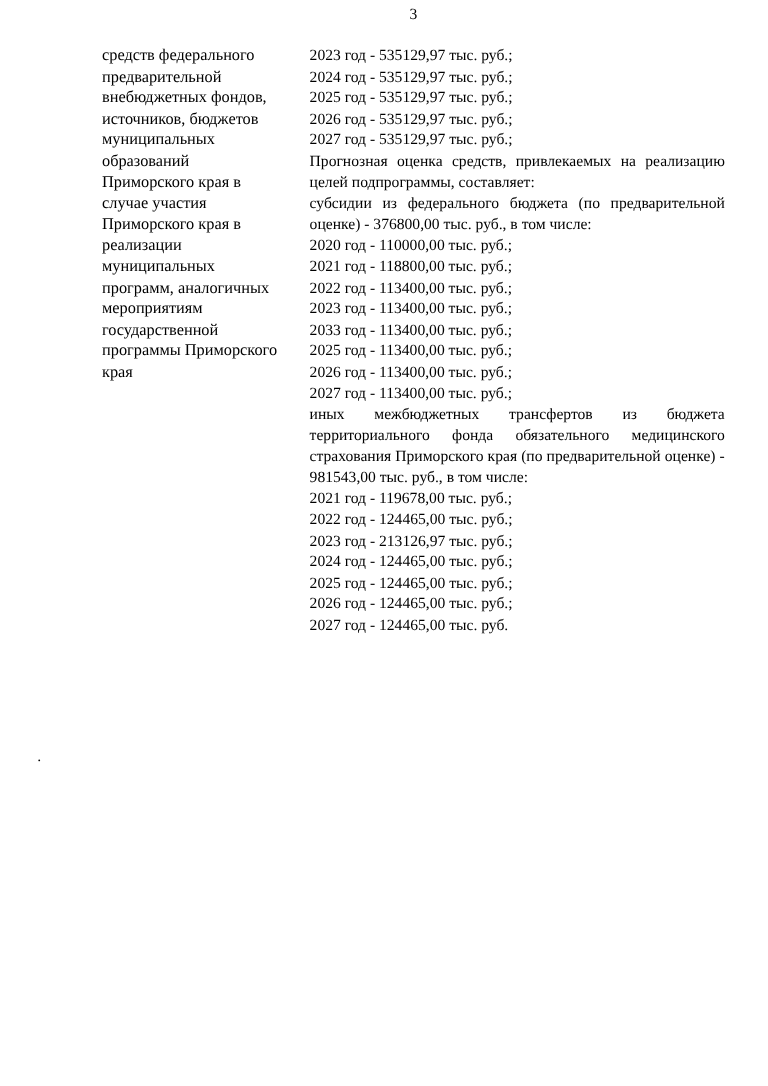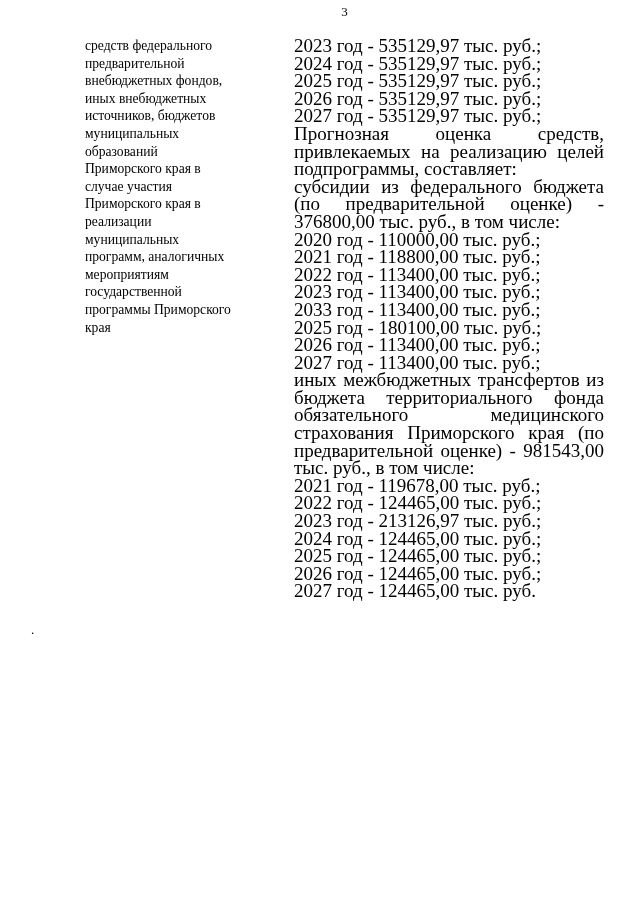--- a/index.html
+++ b/index.html
@@ -27,32 +27,31 @@
     font-size: 13px;
     line-height: 16px;
   }
   .content {
     position: absolute;
     top: 37px;
     left: 85px;
     width: 519px;
     display: flex;
     align-items: flex-start;
-    gap: 36px;
   }
   .left-col {
     flex: 0 0 173px;
     width: 173px;
     font-size: 13.6px;
     line-height: 17.6px;
     padding-right: 8px;
   }
   .right-col {
     flex: 1 1 auto;
-    font-size: 19px;
+    font-size: 13px;
     line-height: 17.6px;
   }
   .ln { white-space: nowrap; }
   .para { text-align: justify; }
   .stray-mark {
     position: absolute;
     left: 31px;
     top: 622px;
     font-size: 13px;
   }
@@ -63,21 +62,20 @@
 <div class="page">
 
   <div class="page-number">3</div>
 
   <div class="content">
 
     <div class="left-col">
       <div class="ln">средств федерального</div>
       <div class="ln">предварительной</div>
       <div class="ln">внебюджетных фондов,</div>
-      <div class="ln">иных внебюджетных</div>
       <div class="ln">источников, бюджетов</div>
       <div class="ln">муниципальных</div>
       <div class="ln">образований</div>
       <div class="ln">Приморского края в</div>
       <div class="ln">случае участия</div>
       <div class="ln">Приморского края в</div>
       <div class="ln">реализации</div>
       <div class="ln">муниципальных</div>
       <div class="ln">программ, аналогичных</div>
       <div class="ln">мероприятиям</div>
@@ -92,21 +90,21 @@
       <div class="ln">2025 год - 535129,97 тыс. руб.;</div>
       <div class="ln">2026 год - 535129,97 тыс. руб.;</div>
       <div class="ln">2027 год - 535129,97 тыс. руб.;</div>
       <div class="para">Прогнозная оценка средств, привлекаемых на реализацию целей подпрограммы, составляет:</div>
       <div class="para">субсидии из федерального бюджета (по предварительной оценке) - 376800,00 тыс. руб., в том числе:</div>
       <div class="ln">2020 год - 110000,00 тыс. руб.;</div>
       <div class="ln">2021 год - 118800,00 тыс. руб.;</div>
       <div class="ln">2022 год - 113400,00 тыс. руб.;</div>
       <div class="ln">2023 год - 113400,00 тыс. руб.;</div>
       <div class="ln">2033 год - 113400,00 тыс. руб.;</div>
-      <div class="ln">2025 год - 180100,00 тыс. руб.;</div>
+      <div class="ln">2025 год - 113400,00 тыс. руб.;</div>
       <div class="ln">2026 год - 113400,00 тыс. руб.;</div>
       <div class="ln">2027 год - 113400,00 тыс. руб.;</div>
       <div class="para">иных межбюджетных трансфертов из бюджета территориального фонда обязательного медицинского страхования Приморского края (по предварительной оценке) - 981543,00 тыс. руб., в том числе:</div>
       <div class="ln">2021 год - 119678,00 тыс. руб.;</div>
       <div class="ln">2022 год - 124465,00 тыс. руб.;</div>
       <div class="ln">2023 год - 213126,97 тыс. руб.;</div>
       <div class="ln">2024 год - 124465,00 тыс. руб.;</div>
       <div class="ln">2025 год - 124465,00 тыс. руб.;</div>
       <div class="ln">2026 год - 124465,00 тыс. руб.;</div>
       <div class="ln">2027 год - 124465,00 тыс. руб.</div>

